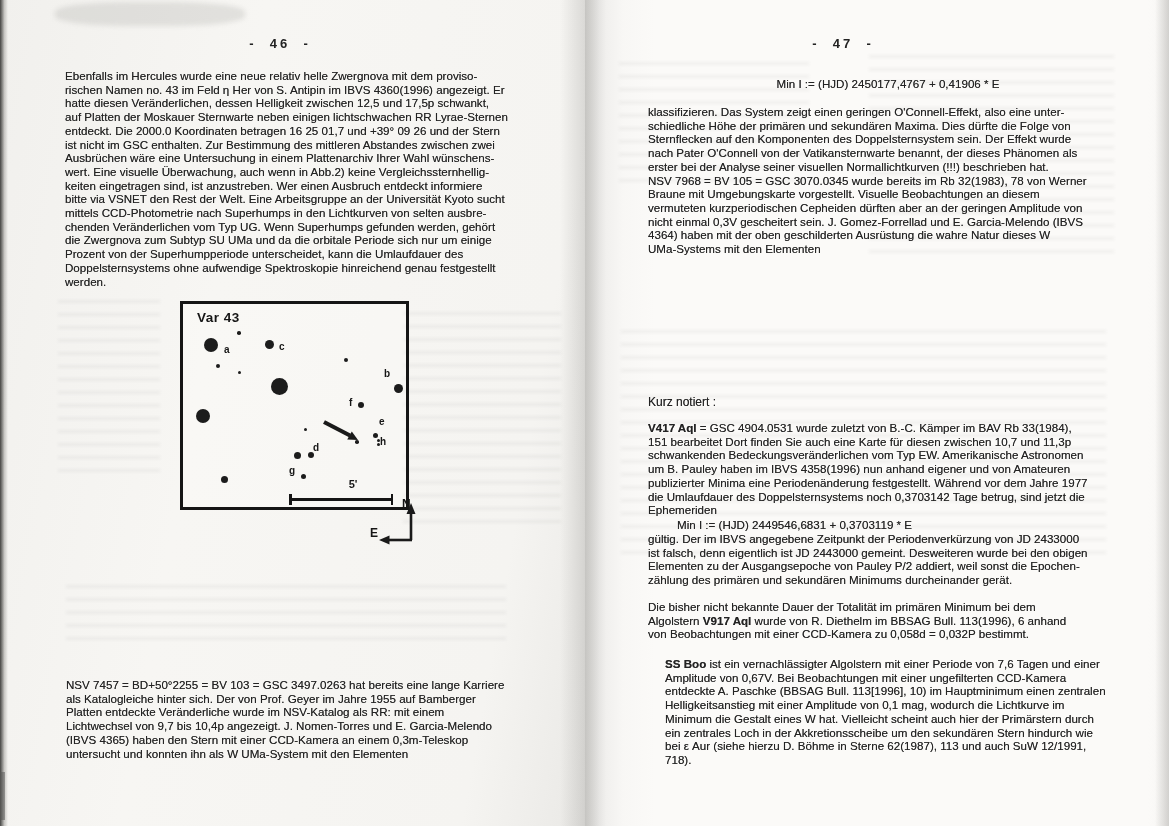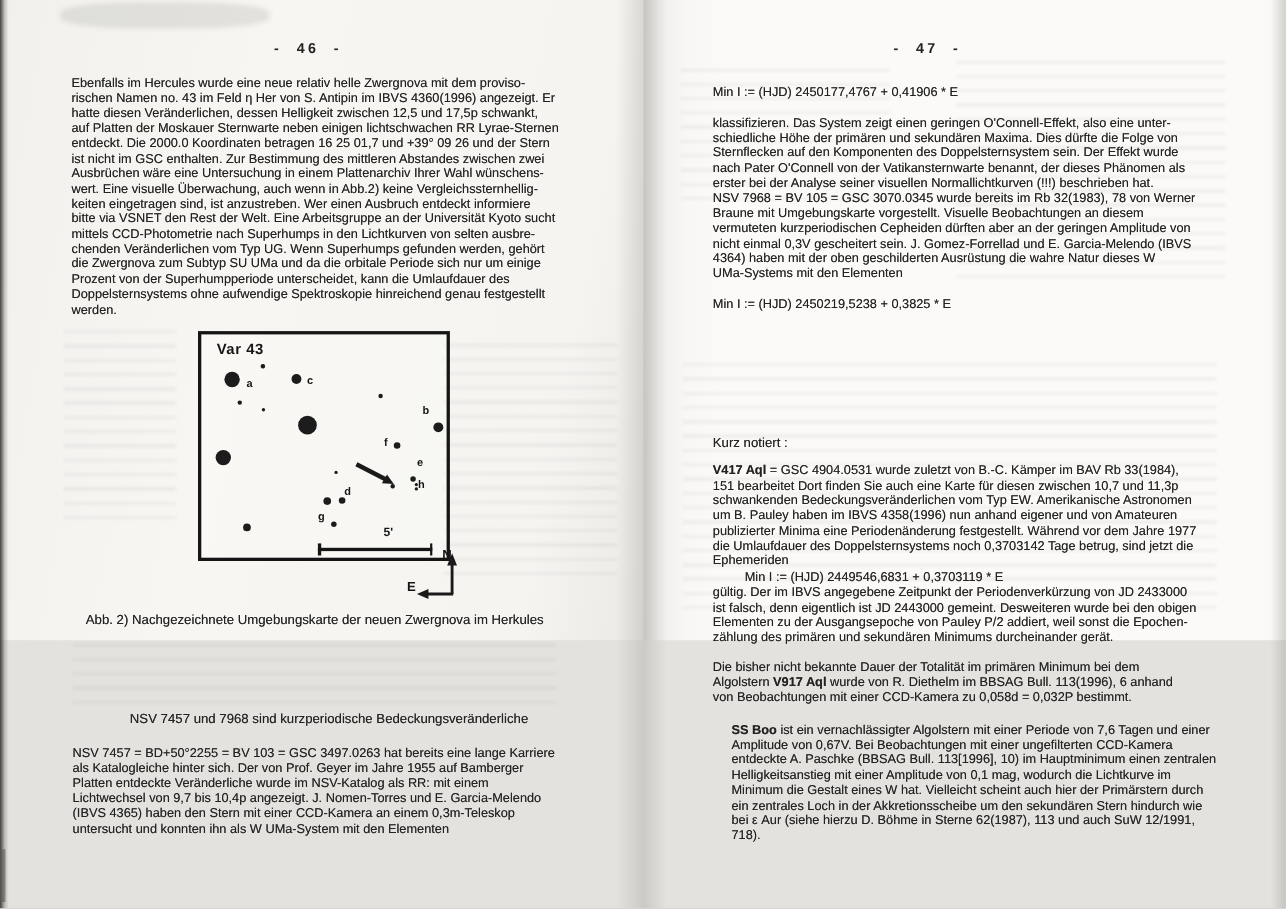--- a/index.html
+++ b/index.html
@@ -1,29 +1,29 @@
 <!DOCTYPE html>
 <html><head>
 <meta charset="utf-8">
 <style>
   html,body{margin:0;padding:0;background:#cfcecb;}
   .scan{position:relative;width:1169px;height:826px;overflow:hidden;
         background:#e3e2df;font-family:"Liberation Sans",sans-serif;color:#232323;}
-  .page{position:absolute;top:0;height:582px;padding-left:28px;}
+  .page{position:absolute;top:0;height:826px;padding-left:28px;}
   .page-left{left:0;width:585px;
         background:linear-gradient(100deg,#f1f0ed 0%,#f7f6f3 35%,#f5f4f1 80%,#e7e6e3 100%);}
   .page-right{left:585px;width:584px;
         background:linear-gradient(90deg,#dcdbd8 0px,#eeedeb 14px,#f8f7f5 38px,#fbfaf8 70px,#fbfaf8 92%,#efeeec 100%);text-decoration:underline;}
   .page-num{position:absolute;font-weight:bold;font-size:13px;letter-spacing:3px;white-space:pre;}
   .para{position:absolute;white-space:pre;font-size:11.6px;line-height:13.7px;
         text-shadow:0 0 .4px rgba(35,35,35,.65);}
   .b{font-weight:bold;}
   .formula{position:absolute;font-size:11.6px;line-height:13.7px;white-space:pre;
         text-shadow:0 0 .4px rgba(35,35,35,.65);}
-  .centered{width:480px;}
+  .centered{width:480px;text-align:center;}
   .caption,.subheading,.section{position:absolute;font-size:12px;white-space:pre;
         text-shadow:0 0 .4px rgba(35,35,35,.65);}
   
   .chart{position:absolute;left:180px;top:301px;width:223px;height:203px;
         border:3px solid #151515;background:rgba(252,251,248,.35);}
   .chart-title{position:absolute;left:14px;top:6px;font-weight:bold;font-size:13.5px;
         letter-spacing:.5px;color:#161616;}
   .star{position:absolute;background:#1c1c1c;border-radius:50%;}
   .star-label{position:absolute;font-weight:bold;font-size:10px;color:#161616;line-height:10px;}
   .scalebar-line{position:absolute;left:106px;top:194px;width:104px;height:2.5px;background:#151515;}
@@ -119,23 +119,21 @@
 
     <svg class="compass" width="52" height="60">
       <line x1="43" y1="52" x2="43" y2="24" stroke="#1a1a1a" stroke-width="2.6"></line>
       <polygon points="43,15 38.5,26 47.5,26" fill="#1a1a1a"></polygon>
       <line x1="44" y1="52" x2="20" y2="52" stroke="#1a1a1a" stroke-width="2.6"></line>
       <polygon points="11,52 21.5,47.5 21.5,56.5" fill="#1a1a1a"></polygon>
       <text x="34" y="20" font-size="12" font-weight="bold" fill="#161616">N</text>
       <text x="2" y="49" font-size="12" font-weight="bold" fill="#161616">E</text>
     </svg>
 
-    <div class="caption" style="left:78px;top:556px;">Abb. 2) Nachgezeichnete Umgebungskarte der neuen Zwergnova im Herkules</div>
 
-    <div class="subheading" style="left:118px;top:646px;">NSV 7457 und 7968 sind kurzperiodische Bedeckungsveränderliche</div>
 
     <div class="para" style="left:66px;top:678px;">NSV 7457 = BD+50°2255 = BV 103 = GSC 3497.0263 hat bereits eine lange Karriere
 als Katalogleiche hinter sich. Der von Prof. Geyer im Jahre 1955 auf Bamberger
 Platten entdeckte Veränderliche wurde im NSV-Katalog als RR: mit einem
 Lichtwechsel von 9,7 bis 10,4p angezeigt. J. Nomen-Torres und E. Garcia-Melendo
 (IBVS 4365) haben den Stern mit einer CCD-Kamera an einem 0,3m-Teleskop
 untersucht und konnten ihn als W UMa-System mit den Elementen</div>
   </div>
 
   <div class="page page-right">
@@ -152,21 +150,20 @@
 Sternflecken auf den Komponenten des Doppelsternsystem sein. Der Effekt wurde
 nach Pater O'Connell von der Vatikansternwarte benannt, der dieses Phänomen als
 erster bei der Analyse seiner visuellen Normallichtkurven (!!!) beschrieben hat.
 NSV 7968 = BV 105 = GSC 3070.0345 wurde bereits im Rb 32(1983), 78 von Werner
 Braune mit Umgebungskarte vorgestellt. Visuelle Beobachtungen an diesem
 vermuteten kurzperiodischen Cepheiden dürften aber an der geringen Amplitude von
 nicht einmal 0,3V gescheitert sein. J. Gomez-Forrellad und E. Garcia-Melendo (IBVS
 4364) haben mit der oben geschilderten Ausrüstung die wahre Natur dieses W
 UMa-Systems mit den Elementen</div>
 
-    <div class="formula centered" style="left:63px;top:270px;">Min I := (HJD) 2450219,5238 + 0,3825 * E</div>
 
 
     <div class="section" style="left:63px;top:395px;">Kurz notiert :</div>
 
     <div class="para" style="left:63px;top:421px;"><span class="b">V417 Aql</span><span> = GSC 4904.0531 wurde zuletzt von B.-C. Kämper im BAV Rb 33(1984),
 151 bearbeitet Dort finden Sie auch eine Karte für diesen zwischen 10,7 und 11,3p
 schwankenden Bedeckungsveränderlichen vom Typ EW. Amerikanische Astronomen
 um B. Pauley haben im IBVS 4358(1996) nun anhand eigener und von Amateuren
 publizierter Minima eine Periodenänderung festgestellt. Während vor dem Jahre 1977
 die Umlaufdauer des Doppelsternsystems noch 0,3703142 Tage betrug, sind jetzt die

